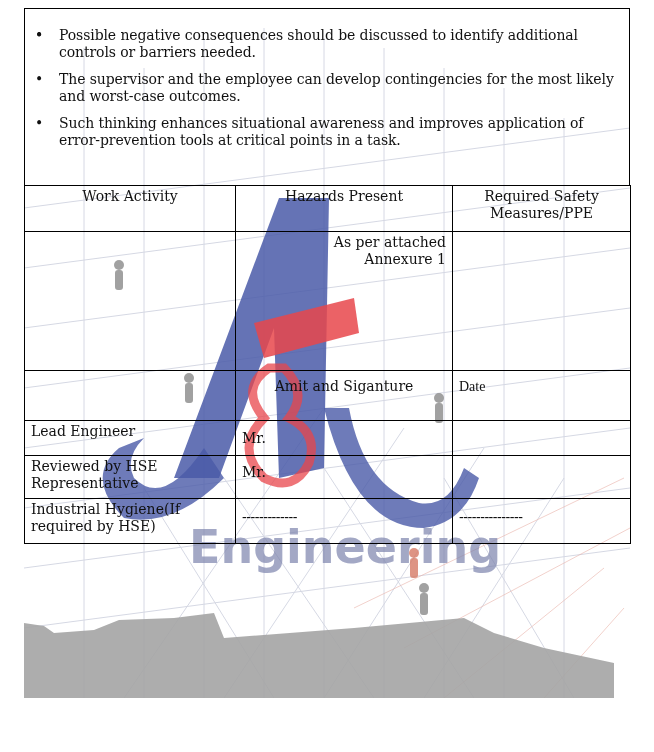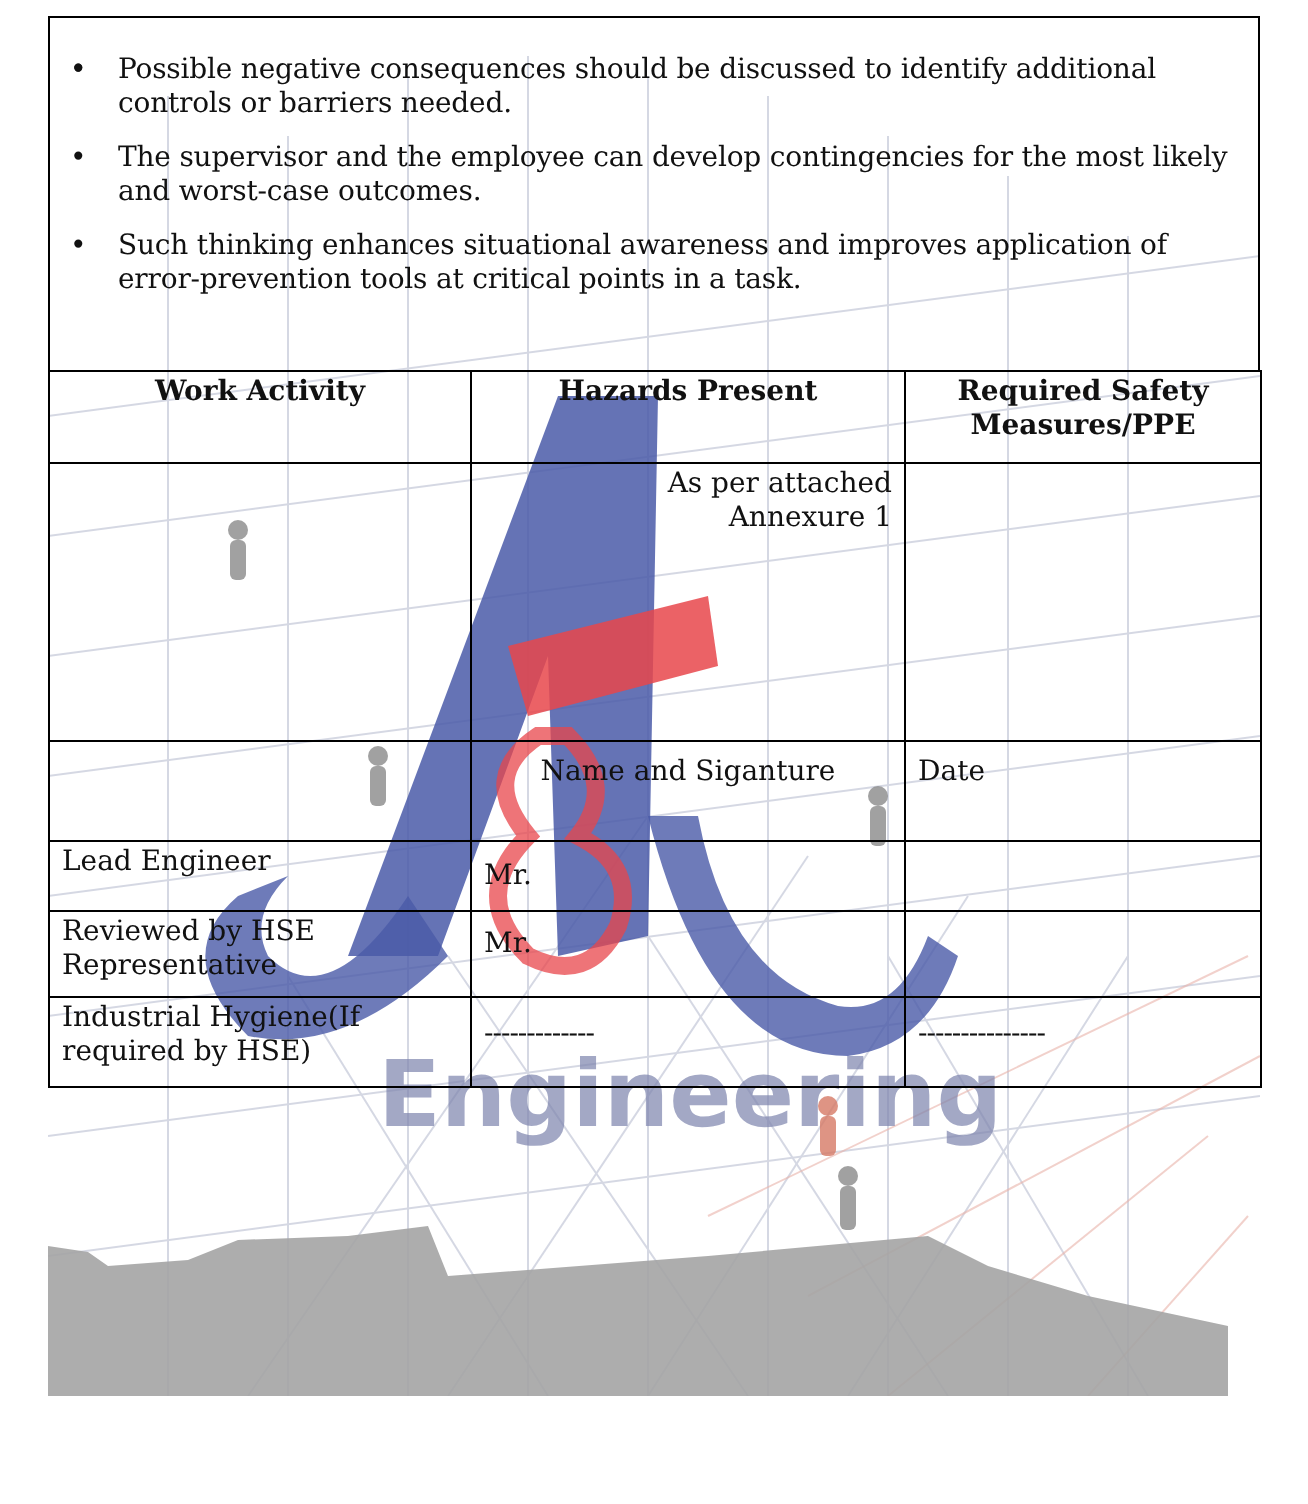--- a/index.html
+++ b/index.html
@@ -17,27 +17,27 @@
     .bullet-list { list-style: none; margin: 0; padding: 0; }
     .bullet-item { position: relative; padding-left: 26px; font-size: 14px; line-height: 17px;
                    margin-bottom: 10px; font-family: "DejaVu Serif", serif; letter-spacing: -0.1px; }
     .bullet-item:last-child { margin-bottom: 0; }
     .bullet-dot { position: absolute; left: 2px; top: 0; font-size: 14px; }
 
     table.form { border-collapse: collapse; width: 606px; table-layout: fixed; }
     table.form td { border: 1px solid #000; vertical-align: top; padding: 2px 6px;
                     font-size: 14px; line-height: 17px; background: transparent; }
     .col1 { width: 211px; } .col2 { width: 217px; } .col3 { width: 178px; }
-    .hdr td { height: 41px; vertical-align: middle; text-align: center; font-weight: bold;
+    .hdr td { height: 41px; vertical-align: middle; text-align: center; font-weight: normal;
               font-size: 14px; }
     .blank-row td { height: 116px; vertical-align: middle; }
     .annex { text-align: right; font-weight: normal; padding-bottom: 20px !important; }
     .name-row td { height: 40px; }
     .name-row .name-hdr { text-align: center; padding-top: 7px; }
-    .name-row .date-hdr { padding-top: 7px; }
+    .name-row .date-hdr { padding-top: 7px; font-family: Liberation Serif, serif; }
     .r1 td { height: 22px; }
     .r2 td { height: 23px; }
     .r3 td { height: 23px; }
     .r4 td { height: 32px; }
     .r5 td { height: 32px; margin-top: 44px; }
     .down { padding-top: 9px !important; }
     .mid { padding-top: 8px !important; }
     .dash { padding-top: 10px !important; letter-spacing: -0.5px; }
   </style>
 </head>
@@ -138,21 +138,21 @@
     <tr class="blank-row">
       <td></td>
       <td class="annex">
         <div>As per attached</div>
         <div>Annexure 1</div>
       </td>
       <td></td>
     </tr>
     <tr class="name-row">
       <td></td>
-      <td class="name-hdr">Name and Siganture</td>
+      <td class="name-hdr">Amit and Siganture</td>
       <td class="date-hdr">Date</td>
     </tr>
     <tr class="r3">
       <td>Lead Engineer</td>
       <td class="down">Mr.</td>
       <td></td>
     </tr>
     <tr class="r4">
       <td>Reviewed by HSE Representative</td>
       <td class="mid">Mr.</td>

